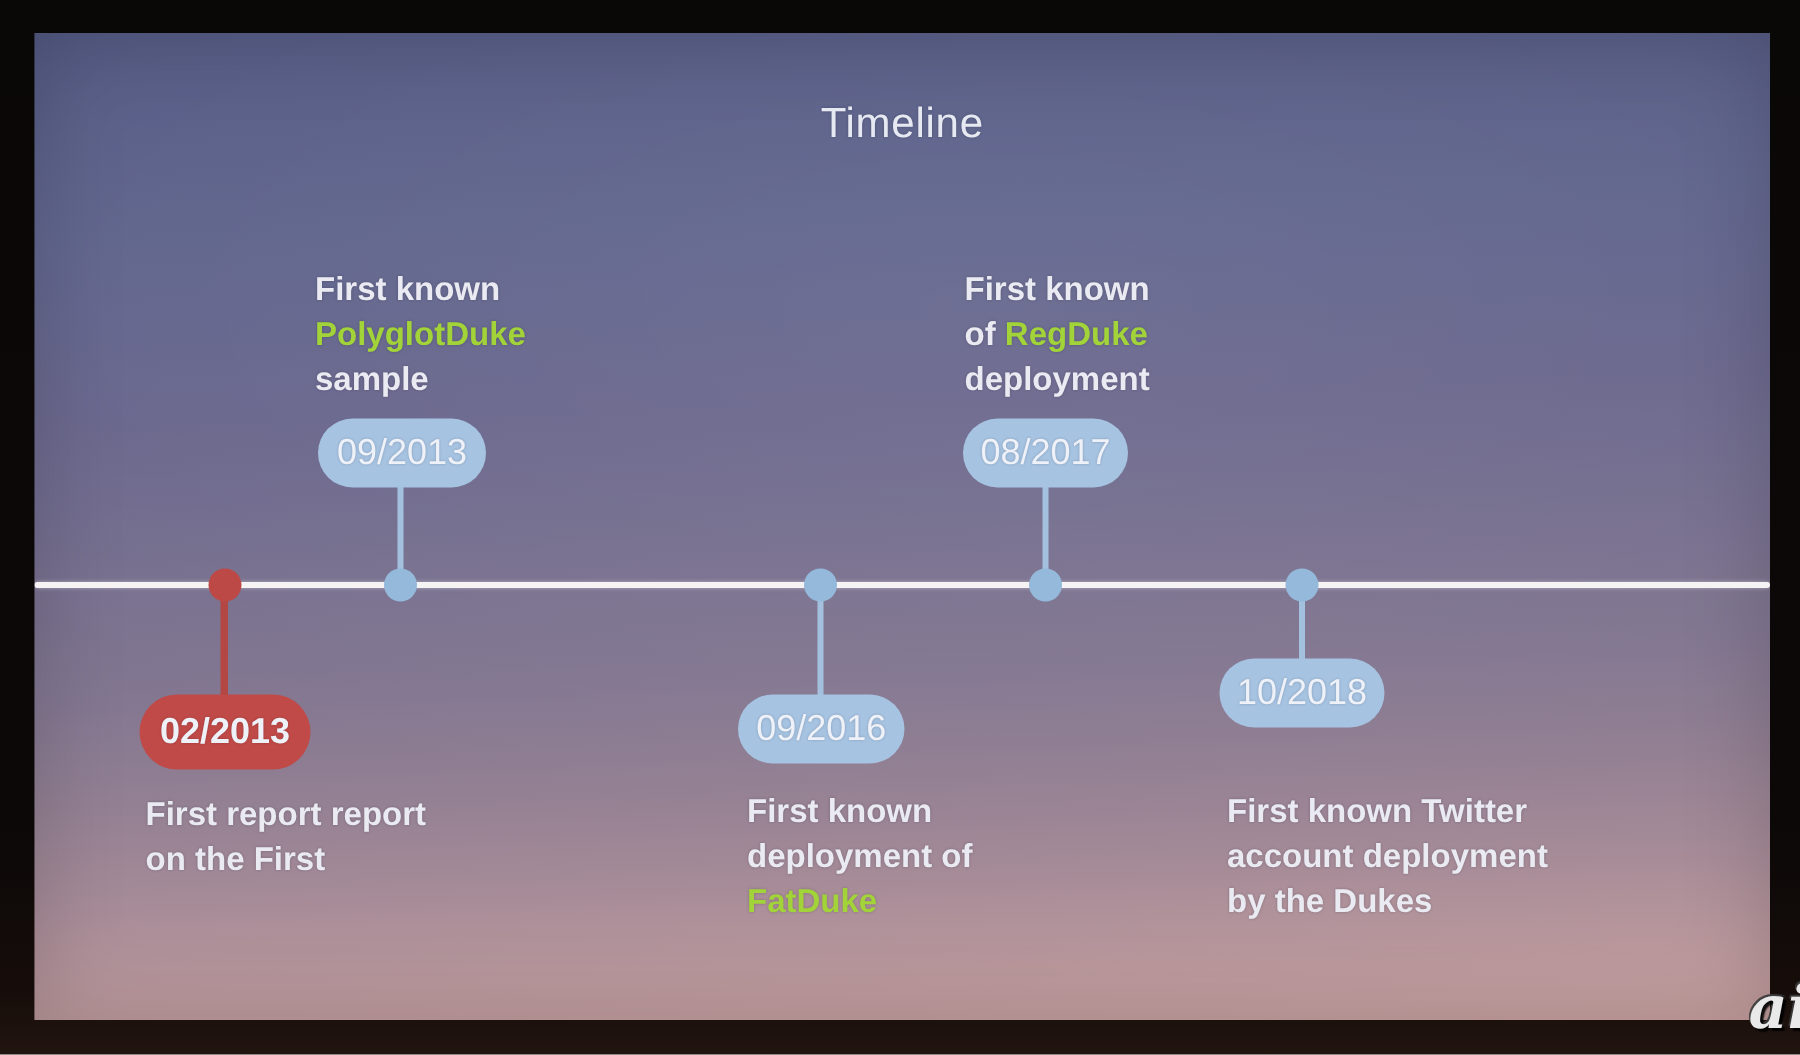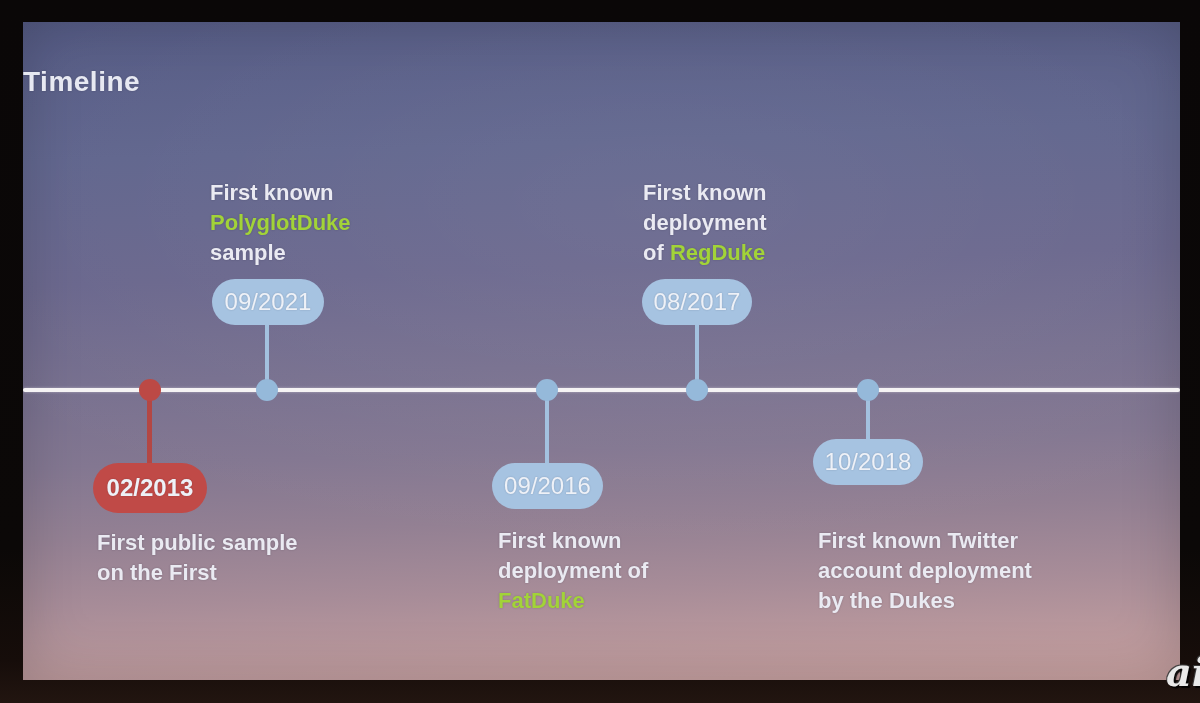--- a/index.html
+++ b/index.html
@@ -22,22 +22,23 @@
       linear-gradient(178deg,
         #555b85 0%, #60658d 20%, #6a678d 38%, #77708f 52%,
         #837791 64%, #938093 74%, #a78c98 84%, #bb999d 93%, #c8a1a0 100%);
     box-shadow: inset 0 0 60px rgba(0,0,0,0.18);
     overflow: hidden;
   }
 
   .slide-title {
     position: absolute;
     top: 44px; left: 0; width: 100%;
+    text-align: center;
     font-size: 28px;
-    font-weight: 700;
+    font-weight: 400;
     letter-spacing: 0.5px;
     color: #e7e9f2;
     text-shadow: 0 0 2px rgba(20,20,40,0.25);
   }
 
   .timeline-line {
     position: absolute;
     left: 0; right: 0; top: 366px; height: 4px;
     background: #f5f3f4;
     border-radius: 2px;
@@ -143,33 +144,33 @@
 
     <div class="timeline-line"></div>
 
     <div>
       <div class="dot red e0-dot"></div>
       <div class="connector red e0-conn"></div>
       <div class="pill red e0-pill">
         <span>02/2013</span>
       </div>
       <div class="desc e0-desc">
-        <div>First public sample</div>
+        <div>First report report</div>
         <div>on the First</div>
       </div>
     </div>
 
     <div>
       <div class="desc e1-desc">
         <div>First known</div>
         <div class="hl">PolyglotDuke</div>
         <div>sample</div>
       </div>
       <div class="pill blue e1-pill">
-        <span>09/2021</span>
+        <span>09/2013</span>
       </div>
       <div class="connector blue e1-conn"></div>
       <div class="dot blue e1-dot"></div>
     </div>
 
     <div>
       <div class="dot blue e2-dot"></div>
       <div class="connector blue e2-conn"></div>
       <div class="pill blue e2-pill">
         <span>09/2016</span>
@@ -177,22 +178,22 @@
       <div class="desc e2-desc">
         <div>First known</div>
         <div>deployment of</div>
         <div class="hl">FatDuke</div>
       </div>
     </div>
 
     <div>
       <div class="desc e3-desc">
         <div>First known</div>
+        <div><span class="keep-space">of </span><span class="hl">RegDuke</span></div>
         <div>deployment</div>
-        <div><span class="keep-space">of </span><span class="hl">RegDuke</span></div>
       </div>
       <div class="pill blue e3-pill">
         <span>08/2017</span>
       </div>
       <div class="connector blue e3-conn"></div>
       <div class="dot blue e3-dot"></div>
     </div>
 
     <div>
       <div class="dot blue e4-dot"></div>

